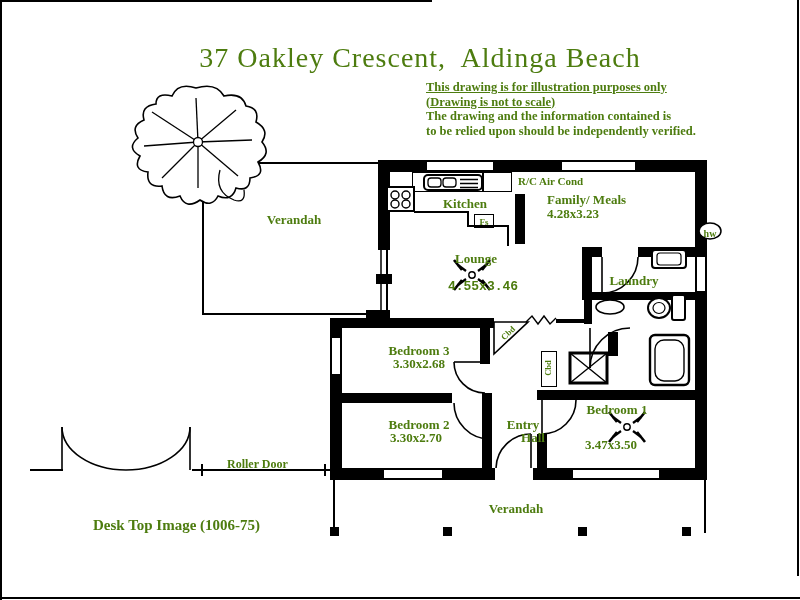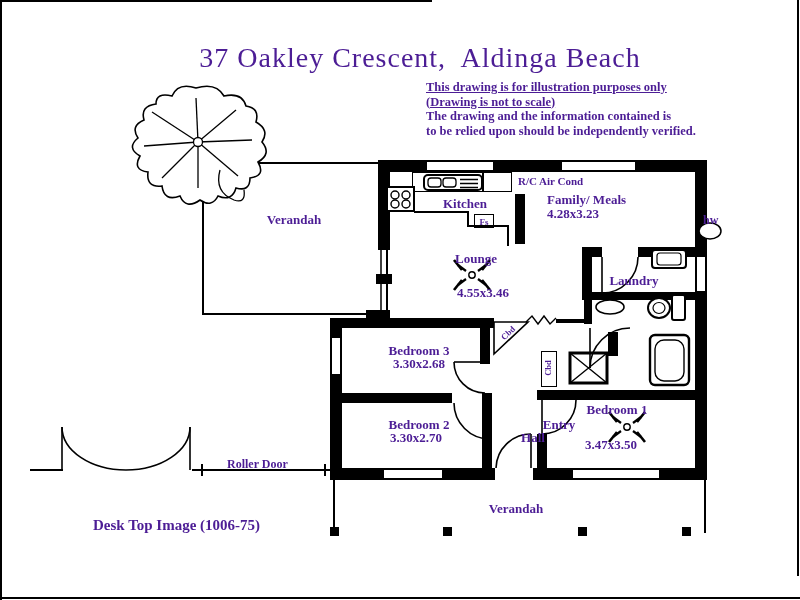--- a/index.html
+++ b/index.html
@@ -1,17 +1,17 @@
 <!DOCTYPE html>
 <html><head>
 <meta charset="utf-8">
 <style>
   html,body{margin:0;padding:0;background:#888;}
   #canvas{position:relative;width:800px;height:600px;background:#ffffff;overflow:hidden;
-          font-family:"Liberation Serif",serif;color:#4c1d95;}
+          font-family:"Liberation Serif",serif;color:#4d7c0f;}
   .wall{position:absolute;background:#000;}
   .win{position:absolute;background:#fff;}
   .gap{position:absolute;background:#fff;}
   .tbox{position:absolute;background:#fff;border:1.5px solid #000;box-sizing:border-box;}
   .lbl{position:absolute;font-weight:bold;font-size:13px;line-height:13px;white-space:pre;}
   .ctr{text-align:center;}
   svg.overlay{position:absolute;left:0;top:0;pointer-events:none;}
   #title{position:absolute;left:60px;top:42px;width:720px;text-align:center;
          font-size:28px;letter-spacing:1px;white-space:pre;font-weight:normal;}
   #disclaimer{position:absolute;left:426px;top:80px;width:330px;font-size:12.5px;
@@ -205,28 +205,28 @@
       </g>
     </g>
   </svg>
 
   <div class="lbl ctr" style="left:244px;top:213px;width:100px;">Verandah</div>
   <div class="lbl ctr" style="left:425px;top:197px;width:80px;">Kitchen</div>
   <div class="lbl" style="left:518px;top:175px;font-size:11px;">R/C Air Cond</div>
   <div class="lbl" style="left:547px;top:193px;">Family/ Meals</div>
   <div class="lbl" style="left:547px;top:207px;">4.28x3.23</div>
   <div class="lbl ctr" style="left:436px;top:252px;width:80px;">Lounge</div>
-  <div class="lbl ctr" style="left:443px;top:286px;width:80px;">4.55x3.46</div>
+  <div class="lbl ctr" style="left:443px;top:280px;width:80px;font-family:Liberation Mono, monospace;">4.55x3.46</div>
   <div class="lbl ctr" style="left:594px;top:274px;width:80px;">Laundry</div>
-  <div class="lbl ctr" style="left:703px;top:214px;width:14px;font-size:12px;font-family:Liberation Serif, serif;">hw</div>
+  <div class="lbl ctr" style="left:703px;top:227px;width:14px;font-size:10px;font-family:Liberation Serif, serif;">hw</div>
   <div class="lbl ctr" style="left:369px;top:344px;width:100px;">Bedroom 3</div>
   <div class="lbl ctr" style="left:369px;top:357px;width:100px;">3.30x2.68</div>
   <div class="lbl ctr" style="left:369px;top:418px;width:100px;">Bedroom 2</div>
   <div class="lbl ctr" style="left:366px;top:431px;width:100px;">3.30x2.70</div>
-  <div class="lbl ctr" style="left:510px;top:418px;width:62px;padding-left:18px;">Entry</div>
+  <div class="lbl ctr" style="left:474px;top:418px;width:62px;padding-left:18px;">Entry</div>
   <div class="lbl ctr" style="left:482px;top:431px;width:62px;margin-left:20px;">Hall</div>
   <div class="lbl ctr" style="left:567px;top:403px;width:100px;">Bedroom 1</div>
   <div class="lbl ctr" style="left:561px;top:438px;width:100px;">3.47x3.50</div>
   <div class="lbl ctr" style="left:466px;top:502px;width:100px;">Verandah</div>
   <div class="lbl ctr" style="left:474px;top:216px;width:20px;font-size:9px;">Fs</div>
   <div class="lbl ctr" style="left:531px;top:361px;width:36px;height:14px;font-size:8.5px;transform:rotate(-90deg);">Cbd</div>
   <div class="lbl ctr" style="left:490px;top:327px;width:36px;height:12px;font-size:8.5px;transform:rotate(-43deg);">Cbd</div>
   <div class="lbl" style="left:227px;top:458px;font-size:12px;">Roller Door</div>
   <div class="lbl" style="left:93px;top:519px;font-size:15px;">Desk Top Image (1006-75)</div>
 </div>

